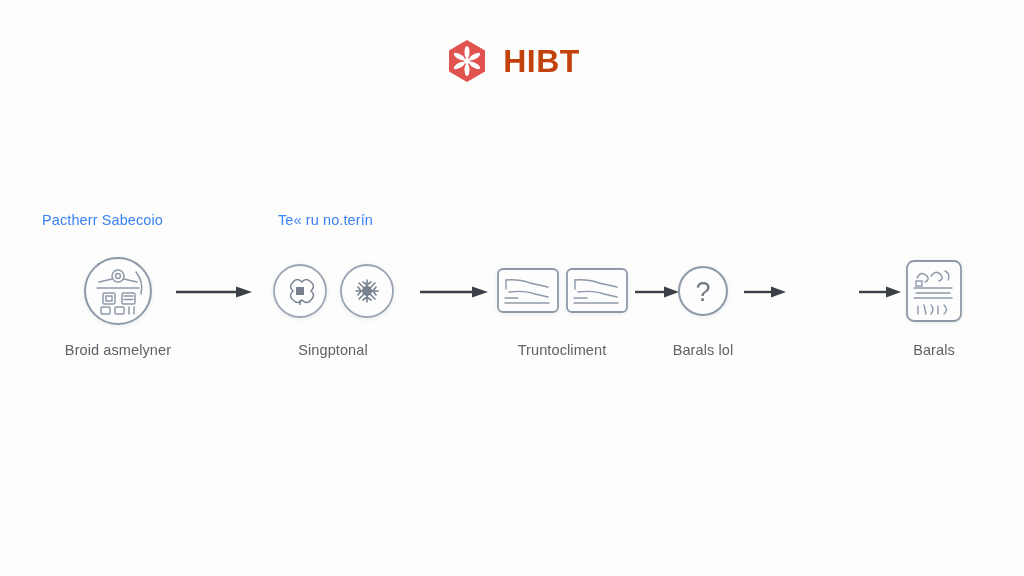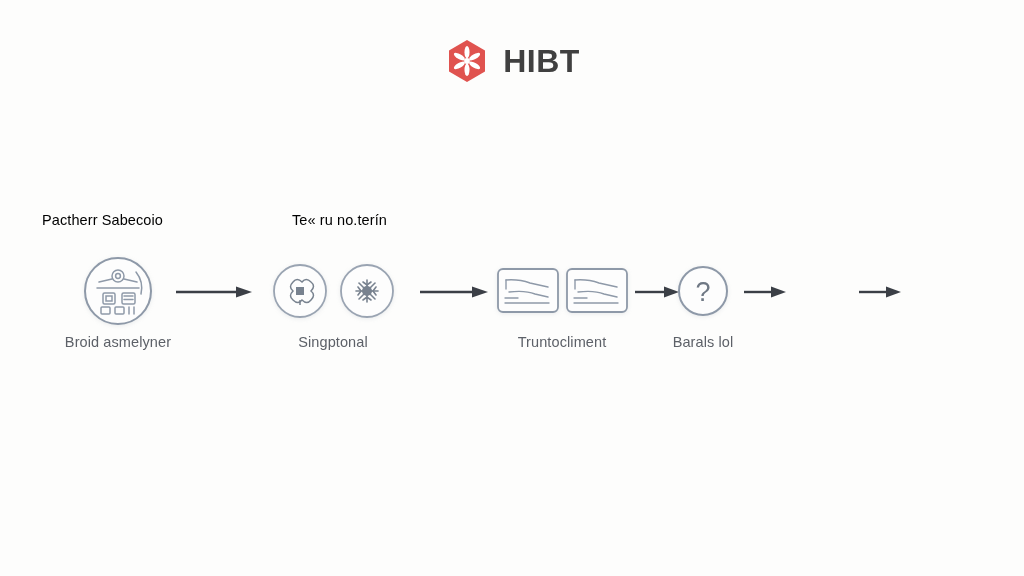--- a/index.html
+++ b/index.html
@@ -36,40 +36,40 @@
   }
   .brand-mark {
     width: 46px;
     height: 46px;
     display: block;
   }
   .brand-text {
     font-size: 32px;
     font-weight: bold;
     letter-spacing: 0.5px;
-    color: #404040;
+    color: #c2410c;
     line-height: 1;
     font-family: "Liberation Sans", sans-serif;
   }
 
   
   #flow {
     position: absolute;
     left: 0;
     top: 212px;
     width: 1024px;
     height: 170px;
   }
 
   
   .group-caption {
     position: absolute;
     top: 0;
     font-size: 14.5px;
-    color: #000000;
+    color: #3b82f6;
     white-space: nowrap;
     letter-spacing: 0.1px;
   }
 
   
   .node-row {
     position: absolute;
     top: 40px;
     left: 0;
     width: 1024px;
@@ -86,21 +86,21 @@
 
   .node-art {
     height: 78px;
     display: flex;
     align-items: center;
     justify-content: center;
     gap: 5px;
   }
 
   .node-label {
-    margin-top: 4px;
+    margin-top: 12px;
     font-size: 14.5px;
     color: #5d6168;
     white-space: nowrap;
     text-align: center;
     letter-spacing: 0.1px;
   }
 
   
   .arrow {
     position: absolute;
@@ -128,21 +128,21 @@
         <ellipse cx="23" cy="31.8" rx="2.5" ry="6.2" transform="rotate(120 23 23)"></ellipse>
         <circle cx="23" cy="23" r="2.9"></circle>
       </g>
     </svg>
     <span class="brand-text">HIBT</span>
   </div>
 
   <div id="flow">
 
     <div class="group-caption" style="left:42px">Pactherr Sabecoio</div>
-    <div class="group-caption" style="left:292px">Te« ru no.terín</div>
+    <div class="group-caption" style="left:278px">Te« ru no.terín</div>
 
     <div class="arrow" style="left:176px;width:76px">
       <svg width="76" height="12" viewBox="0 0 76 12">
         <line x1="0" y1="6" x2="62" y2="6" stroke="#3b3f46" stroke-width="2.4"></line>
         <polygon points="60,0.5 76,6 60,11.5" fill="#3b3f46"></polygon>
       </svg>
     </div>
     <div class="arrow" style="left:420px;width:68px">
       <svg width="68" height="12" viewBox="0 0 68 12">
         <line x1="0" y1="6" x2="54" y2="6" stroke="#3b3f46" stroke-width="2.4"></line>
@@ -254,16 +254,38 @@
         <div class="node-art">
           <svg class="soft" width="58" height="58" viewBox="0 0 58 58">
             <circle cx="29" cy="29" r="24" fill="#fdfdfd" stroke="#8e99a8" stroke-width="2"></circle>
             <text x="29" y="39" text-anchor="middle" font-family="Liberation Sans, sans-serif" font-size="27" fill="#6f7884">?</text>
           </svg>
         </div>
         <div class="node-label">Barals lol</div>
       </div>
 
 
+      <div class="node" style="left:874px;width:120px">
+        <div class="node-art">
+          <svg class="soft" width="60" height="66" viewBox="0 0 60 66">
+            <rect x="3" y="3" width="54" height="60" rx="7" fill="#fdfdfd" stroke="#8e99a8" stroke-width="1.8"></rect>
+            <g stroke="#8e99a8" stroke-width="1.4" fill="none" stroke-linecap="round">
+              <path d="M 13 20 q 4 -8 10 -2 q 3 4 -2 6"></path>
+              <path d="M 27 18 q 5 -7 10 -1 q 3 4 -2 6"></path>
+              <path d="M 41 13 q 6 3 3 9"></path>
+              <line x1="10" y1="30" x2="48" y2="30"></line>
+              <line x1="12" y1="35" x2="46" y2="35"></line>
+              <line x1="10" y1="40" x2="48" y2="40"></line>
+              <rect x="12" y="23" width="6" height="5"></rect>
+              <line x1="14" y1="48" x2="14" y2="56"></line>
+              <line x1="20" y1="47" x2="22" y2="56"></line>
+              <path d="M 27 47 q 4 4 0 9"></path>
+              <line x1="34" y1="48" x2="34" y2="56"></line>
+              <path d="M 40 47 q 5 5 0 9"></path>
+            </g>
+          </svg>
+        </div>
+        <div class="node-label">Barals</div>
+      </div>
 
     </div>
   </div>
 </div>
 
 </body></html>

